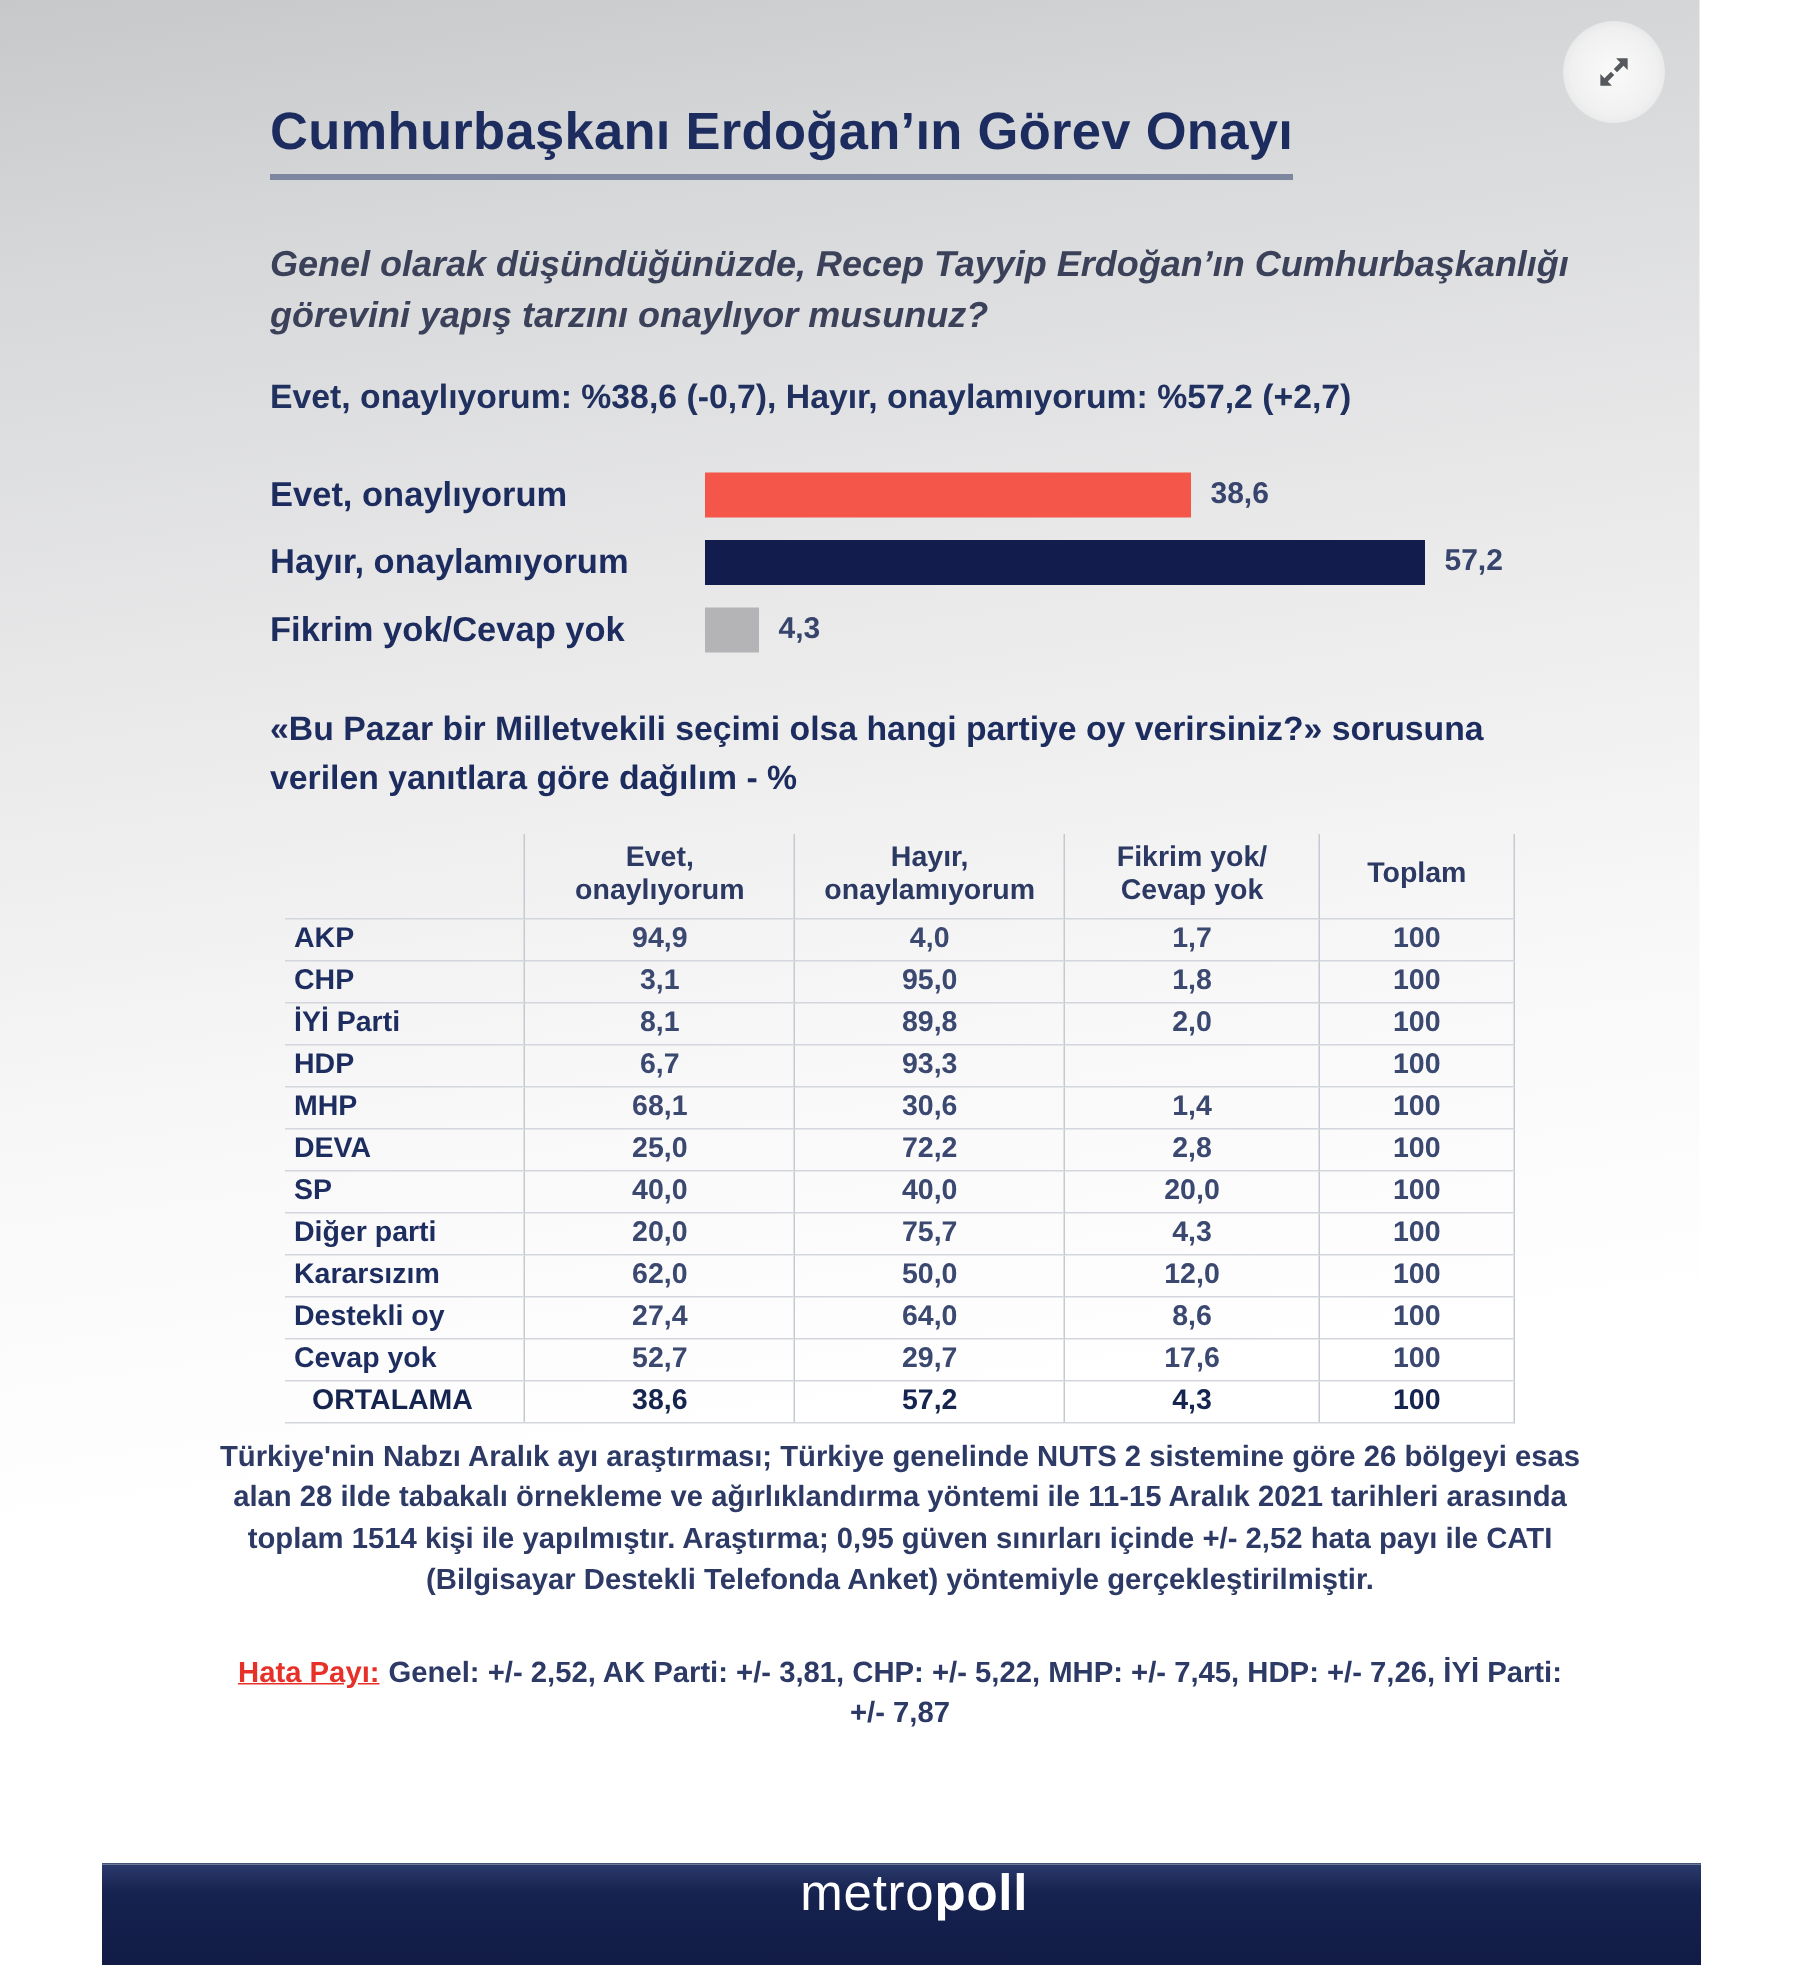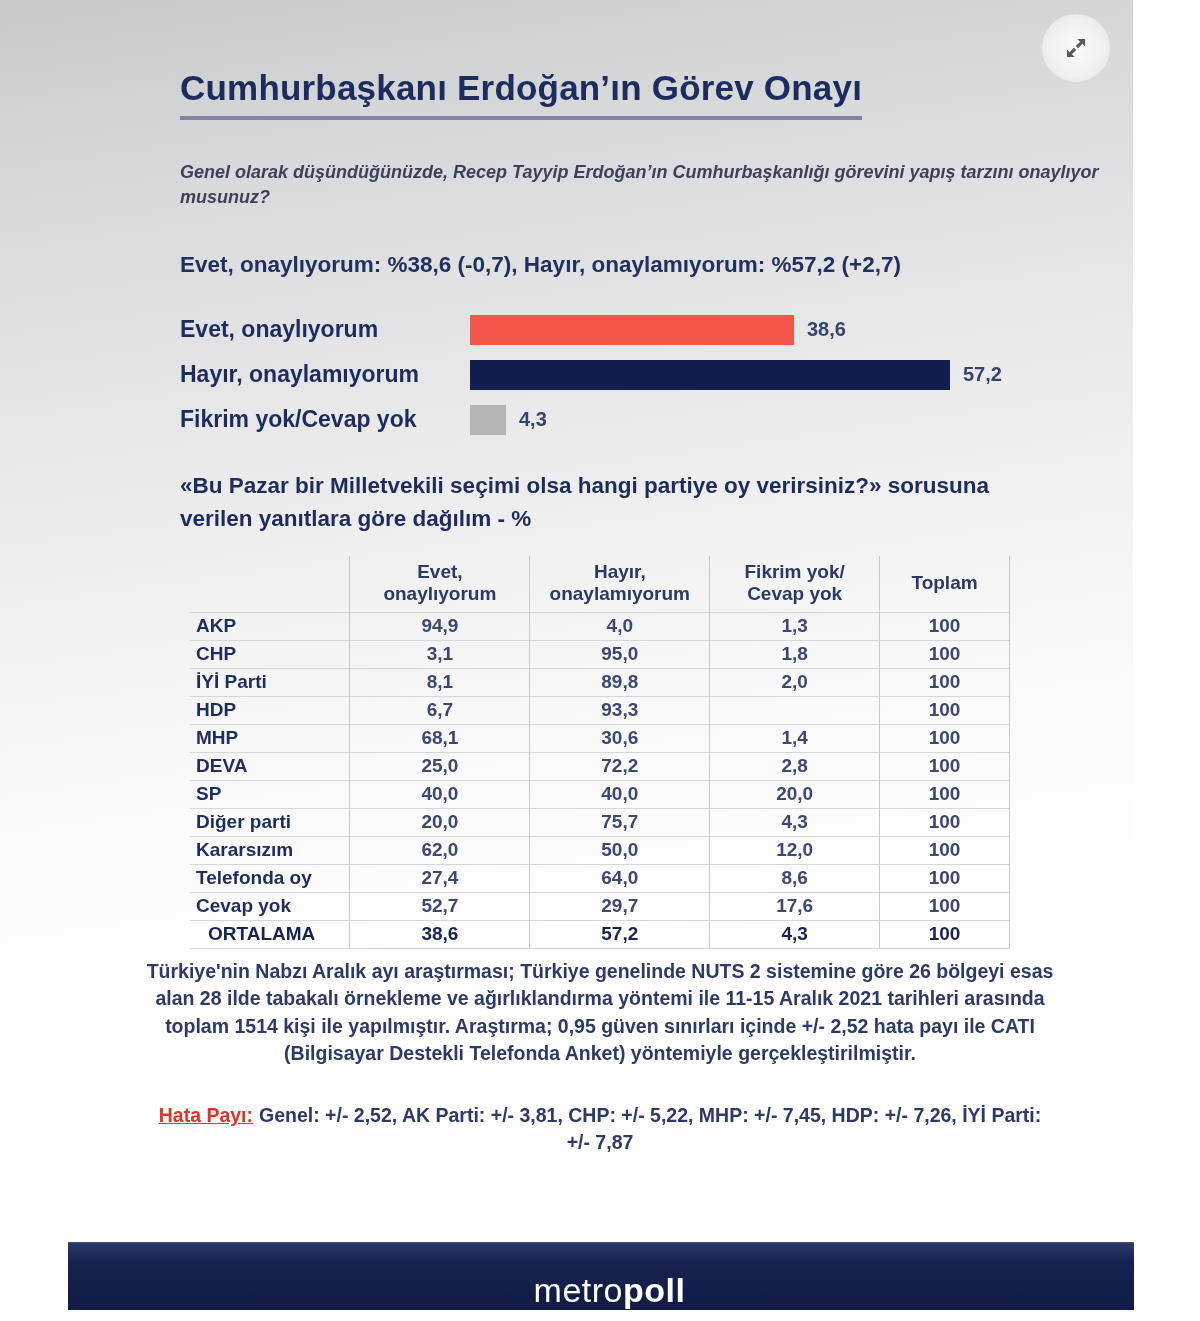--- a/index.html
+++ b/index.html
@@ -19,21 +19,21 @@
   }
 
   .title {
     position:absolute; left:180px; top:68px;
     font-size:35px; font-weight:bold; color:#1d2c5e; letter-spacing:0.2px;
     border-bottom:4px solid #7d87a0; padding-bottom:8px;
   }
 
   .subtitle {
     position:absolute; left:180px; top:160px; width:940px;
-    font-size:18px; font-weight:bold; font-style:italic; color:#3c415a; line-height:1.4;
+    font-size:24px; font-weight:bold; font-style:italic; color:#3c415a; line-height:1.4;
   }
 
   .summary {
     position:absolute; left:180px; top:252px; width:940px;
     font-size:22.5px; font-weight:bold; color:#20305f;
   }
 
   .chart { position:absolute; left:180px; top:314px; width:900px; }
   .chart-row { display:flex; align-items:center; height:31px; margin-bottom:14px; }
   .chart-label { width:290px; font-size:23px; font-weight:bold; color:#1d2c5e; flex:none; }
@@ -79,21 +79,21 @@
   .moe-label { color:#e63028; text-decoration:underline; margin-right:6px; }
 
   .source {
     position:absolute; left:150px; top:1198px; width:930px; text-align:center;
     font-size:23px; font-weight:bold; color:#1d2c5e; letter-spacing:0.4px;margin-top:48px;
   }
 
   .footer-bar {
     position:absolute; left:68px; top:1242px; width:1066px; height:68px;
     background: linear-gradient(180deg, #2b3a6c 0%, #16224f 28%, #111b45 100%);
-    display:flex; align-items:flex-end; justify-content:center;
+    display:flex; align-items:flex-start; justify-content:center;
     border-top:1px solid #47517a;
     padding-left:17px;
   }
   .brand { font-size:34px; color:#ffffff; letter-spacing:0.5px; }
   .brand .light { font-weight:normal; }
   .brand .bold  { font-weight:bold; }
 </style>
 </head>
 <body>
 
@@ -150,21 +150,21 @@
           <th>Fikrim yok/
 Cevap yok</th>
           <th>Toplam</th>
         </tr>
       </thead>
     <tbody>
         <tr>
           <td>AKP</td>
           <td>94,9</td>
           <td>4,0</td>
-          <td>1,3</td>
+          <td>1,7</td>
           <td>100</td>
         </tr>
         <tr>
           <td>CHP</td>
           <td>3,1</td>
           <td>95,0</td>
           <td>1,8</td>
           <td>100</td>
         </tr>
         <tr>
@@ -210,21 +210,21 @@
           <td>100</td>
         </tr>
         <tr>
           <td>Kararsızım</td>
           <td>62,0</td>
           <td>50,0</td>
           <td>12,0</td>
           <td>100</td>
         </tr>
         <tr>
-          <td>Telefonda oy</td>
+          <td>Destekli oy</td>
           <td>27,4</td>
           <td>64,0</td>
           <td>8,6</td>
           <td>100</td>
         </tr>
         <tr>
           <td>Cevap yok</td>
           <td>52,7</td>
           <td>29,7</td>
           <td>17,6</td>

